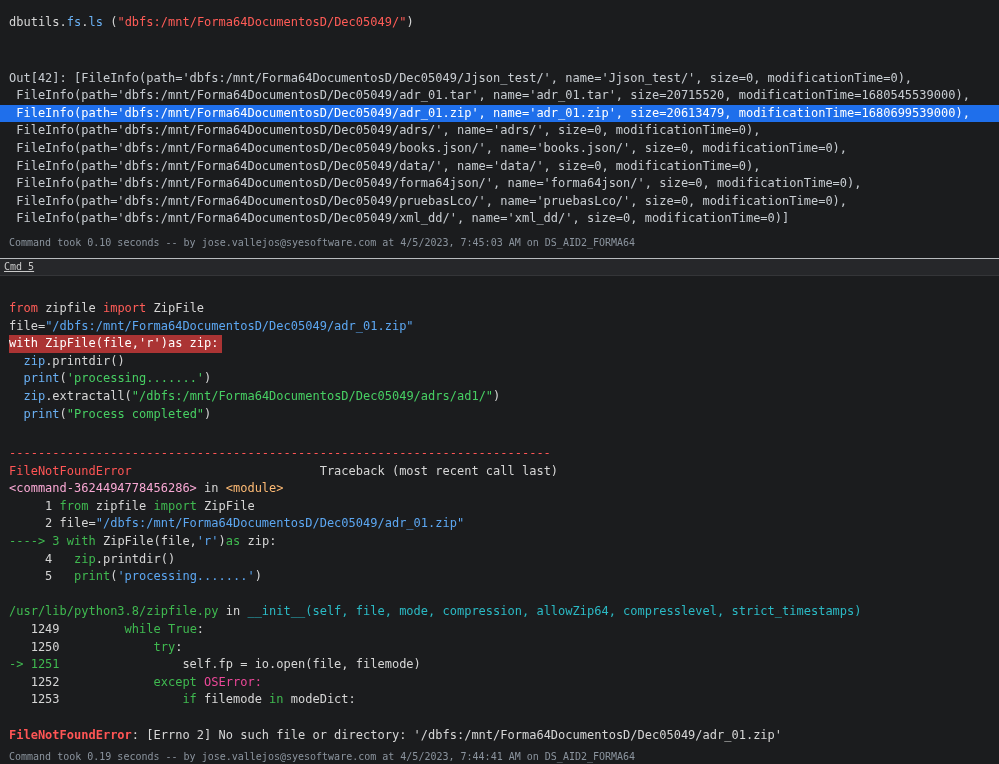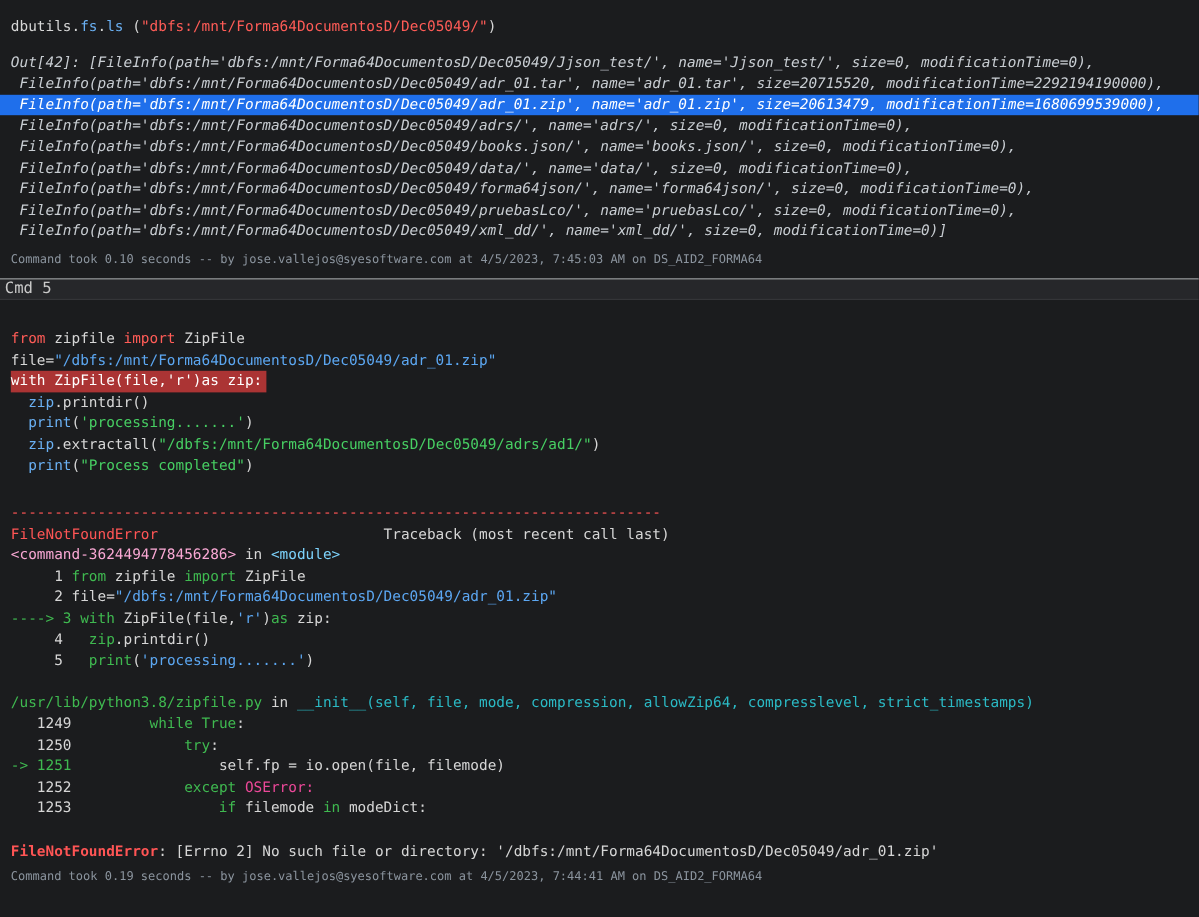--- a/index.html
+++ b/index.html
@@ -5,21 +5,21 @@
   * { margin:0; padding:0; box-sizing:border-box; }
   html,body { width:999px; height:764px; overflow:hidden; background:#1b1c1e; }
   body {
     font-family:"DejaVu Sans Mono","Liberation Mono",monospace;
     font-size:12px;
     color:#c8cdd2;
   }
   .page { width:999px; height:764px; overflow:hidden; padding-top:14px; position:relative; }
   .line { white-space:pre; line-height:17.6px; padding-left:9px; }
   .codeblock { color:#d8d8d8; }
-  .outblock { color:#c8cdd2; margin-top:12px;font-style:italic; }
+  .outblock { color:#c8cdd2; margin-top:38px; }
   .errblock { color:#cfd2d6; margin-top:22px; }
   #c5-code { margin-top:24px; }
   .hl-blue { background:#1f6feb; }
   .hl-blue, .hl-blue span { color:#ffffff !important; }
   .hl-red { background:#ab3434; width:fit-content; padding-left:0; margin-left:9px; padding-right:3px; }
   .status {
     margin-top:8px;
     padding-left:9px;
     font-size:10px;
     color:#8b949e;
@@ -27,35 +27,35 @@
   }
   .status-bottom { margin-top:6px; }
   .cmd-divider { margin-top:8px; border-top:1px solid #b8bbbe; }
   .cmd-bar {
     height:17px;
     background:#26272a;
     border-bottom:1px solid #343538;
     display:flex; align-items:center;
     padding-left:4px;
   }
-  .cmd-label { font-size:13px; color:#c9c9c9; }
+  .cmd-label { font-size:10px; color:#c9c9c9;text-decoration:underline; }
   .glyph { font-family:"DejaVu Sans","Liberation Sans",sans-serif; }
 </style>
 </head>
 <body>
 
 <div class="page">
 
   <section class="cell">
     <div id="c4-code" class="codeblock">
         <div class="line"><span style="color: rgb(214, 214, 214);">dbutils</span><span style="color: rgb(214, 214, 214);">.</span><span style="color: rgb(106, 176, 243);">fs</span><span style="color: rgb(214, 214, 214);">.</span><span style="color: rgb(106, 176, 243);">ls</span><span style="color: rgb(214, 214, 214);"> (</span><span style="color: rgb(255, 92, 87);">"dbfs:/mnt/Forma64DocumentosD/Dec05049/"</span><span style="color: rgb(214, 214, 214);">)</span></div>
       </div>
     <div id="c4-out" class="outblock">
         <div class="line"><span>Out[42]: [FileInfo(path='dbfs:/mnt/Forma64DocumentosD/Dec05049/Jjson_test/', name='Jjson_test/', size=0, modificationTime=0),</span></div>
-        <div class="line"><span> FileInfo(path='dbfs:/mnt/Forma64DocumentosD/Dec05049/adr_01.tar', name='adr_01.tar', size=20715520, modificationTime=2292194190000),</span></div>
+        <div class="line"><span> FileInfo(path='dbfs:/mnt/Forma64DocumentosD/Dec05049/adr_01.tar', name='adr_01.tar', size=20715520, modificationTime=1680545539000),</span></div>
         <div class="line hl-blue"><span> FileInfo(path='dbfs:/mnt/Forma64DocumentosD/Dec05049/adr_01.zip', name='adr_01.zip', size=20613479, modificationTime=1680699539000),</span></div>
         <div class="line"><span> FileInfo(path='dbfs:/mnt/Forma64DocumentosD/Dec05049/adrs/', name='adrs/', size=0, modificationTime=0),</span></div>
         <div class="line"><span> FileInfo(path='dbfs:/mnt/Forma64DocumentosD/Dec05049/books.json/', name='books.json/', size=0, modificationTime=0),</span></div>
         <div class="line"><span> FileInfo(path='dbfs:/mnt/Forma64DocumentosD/Dec05049/data/', name='data/', size=0, modificationTime=0),</span></div>
         <div class="line"><span> FileInfo(path='dbfs:/mnt/Forma64DocumentosD/Dec05049/forma64json/', name='forma64json/', size=0, modificationTime=0),</span></div>
         <div class="line"><span> FileInfo(path='dbfs:/mnt/Forma64DocumentosD/Dec05049/pruebasLco/', name='pruebasLco/', size=0, modificationTime=0),</span></div>
         <div class="line"><span> FileInfo(path='dbfs:/mnt/Forma64DocumentosD/Dec05049/xml_dd/', name='xml_dd/', size=0, modificationTime=0)]</span></div>
       </div>
     <div class="status">Command took 0.10 seconds -- by jose.vallejos@syesoftware.com at 4/5/2023, 7:45:03 AM on DS_AID2_FORMA64</div>
   </section>
@@ -72,21 +72,21 @@
         <div class="line"><span style="color: rgb(214, 214, 214);">file=</span><span style="color: rgb(92, 167, 242);">"/dbfs:/mnt/Forma64DocumentosD/Dec05049/adr_01.zip"</span></div>
         <div class="line hl-red"><span style="color: rgb(255, 255, 255);">with ZipFile(file,'r')as zip:</span></div>
         <div class="line"><span style="color: rgb(214, 214, 214);">  </span><span style="color: rgb(106, 176, 243);">zip</span><span style="color: rgb(214, 214, 214);">.printdir()</span></div>
         <div class="line"><span style="color: rgb(214, 214, 214);">  </span><span style="color: rgb(106, 176, 243);">print</span><span style="color: rgb(214, 214, 214);">(</span><span style="color: rgb(71, 207, 99);">'processing.......'</span><span style="color: rgb(214, 214, 214);">)</span></div>
         <div class="line"><span style="color: rgb(214, 214, 214);">  </span><span style="color: rgb(106, 176, 243);">zip</span><span style="color: rgb(214, 214, 214);">.extractall(</span><span style="color: rgb(71, 207, 99);">"/dbfs:/mnt/Forma64DocumentosD/Dec05049/adrs/ad1/"</span><span style="color: rgb(214, 214, 214);">)</span></div>
         <div class="line"><span style="color: rgb(214, 214, 214);">  </span><span style="color: rgb(106, 176, 243);">print</span><span style="color: rgb(214, 214, 214);">(</span><span style="color: rgb(71, 207, 99);">"Process completed"</span><span style="color: rgb(214, 214, 214);">)</span></div>
       </div>
     <div id="c5-err" class="errblock">
         <div class="line"><span style="color: rgb(255, 85, 85);">---------------------------------------------------------------------------</span></div>
         <div class="line"><span style="color: rgb(255, 85, 85);">FileNotFoundError</span><span style="color: rgb(214, 214, 214);">                          Traceback (most recent call last)</span></div>
-        <div class="line"><span style="color: #f9a8d4;">&lt;command-3624494778456286&gt;</span><span style="color: rgb(214, 214, 214);"> in </span><span style="color: #7dd3fc;">&lt;module&gt;</span></div>
+        <div class="line"><span style="color: #f9a8d4;">&lt;command-3624494778456286&gt;</span><span style="color: rgb(214, 214, 214);"> in </span><span style="color: #fdba74;">&lt;module&gt;</span></div>
         <div class="line"><span style="color: rgb(214, 214, 214);">     1 </span><span style="color: rgb(63, 185, 80);">from</span><span style="color: rgb(214, 214, 214);"> zipfile </span><span style="color: rgb(63, 185, 80);">import</span><span style="color: rgb(214, 214, 214);"> ZipFile</span></div>
         <div class="line"><span style="color: rgb(214, 214, 214);">     2 file=</span><span style="color: rgb(92, 167, 242);">"/dbfs:/mnt/Forma64DocumentosD/Dec05049/adr_01.zip"</span></div>
         <div class="line"><span style="color: rgb(63, 185, 80);">----&gt; 3 with</span><span style="color: rgb(214, 214, 214);"> ZipFile(file,</span><span style="color: rgb(92, 167, 242);">'r'</span><span style="color: rgb(214, 214, 214);">)</span><span style="color: rgb(63, 185, 80);">as</span><span style="color: rgb(214, 214, 214);"> zip:</span></div>
         <div class="line"><span style="color: rgb(214, 214, 214);">     4   </span><span style="color: rgb(63, 185, 80);">zip</span><span style="color: rgb(214, 214, 214);">.printdir()</span></div>
         <div class="line"><span style="color: rgb(214, 214, 214);">     5   </span><span style="color: rgb(63, 185, 80);">print</span><span style="color: rgb(214, 214, 214);">(</span><span style="color: rgb(92, 167, 242);">'processing.......'</span><span style="color: rgb(214, 214, 214);">)</span></div>
         <div class="line"><span style="color: rgb(214, 214, 214);"> </span></div>
         <div class="line"><span style="color: rgb(63, 185, 80);">/usr/lib/python3.8/zipfile.py</span><span style="color: rgb(214, 214, 214);"> in </span><span style="color: rgb(43, 186, 197);">__init__</span><span style="color: rgb(43, 186, 197);">(self, file, mode, compression, allowZip64, compresslevel, strict_timestamps)</span></div>
         <div class="line"><span style="color: rgb(214, 214, 214);">   1249         </span><span style="color: rgb(63, 185, 80);">while</span><span style="color: rgb(214, 214, 214);"> </span><span style="color: rgb(63, 185, 80);">True</span><span style="color: rgb(214, 214, 214);">:</span></div>
         <div class="line"><span style="color: rgb(214, 214, 214);">   1250             </span><span style="color: rgb(63, 185, 80);">try</span><span style="color: rgb(214, 214, 214);">:</span></div>
         <div class="line"><span style="color: rgb(63, 185, 80);">-&gt; 1251</span><span style="color: rgb(214, 214, 214);">                 self.fp = io.open(file, filemode)</span></div>

